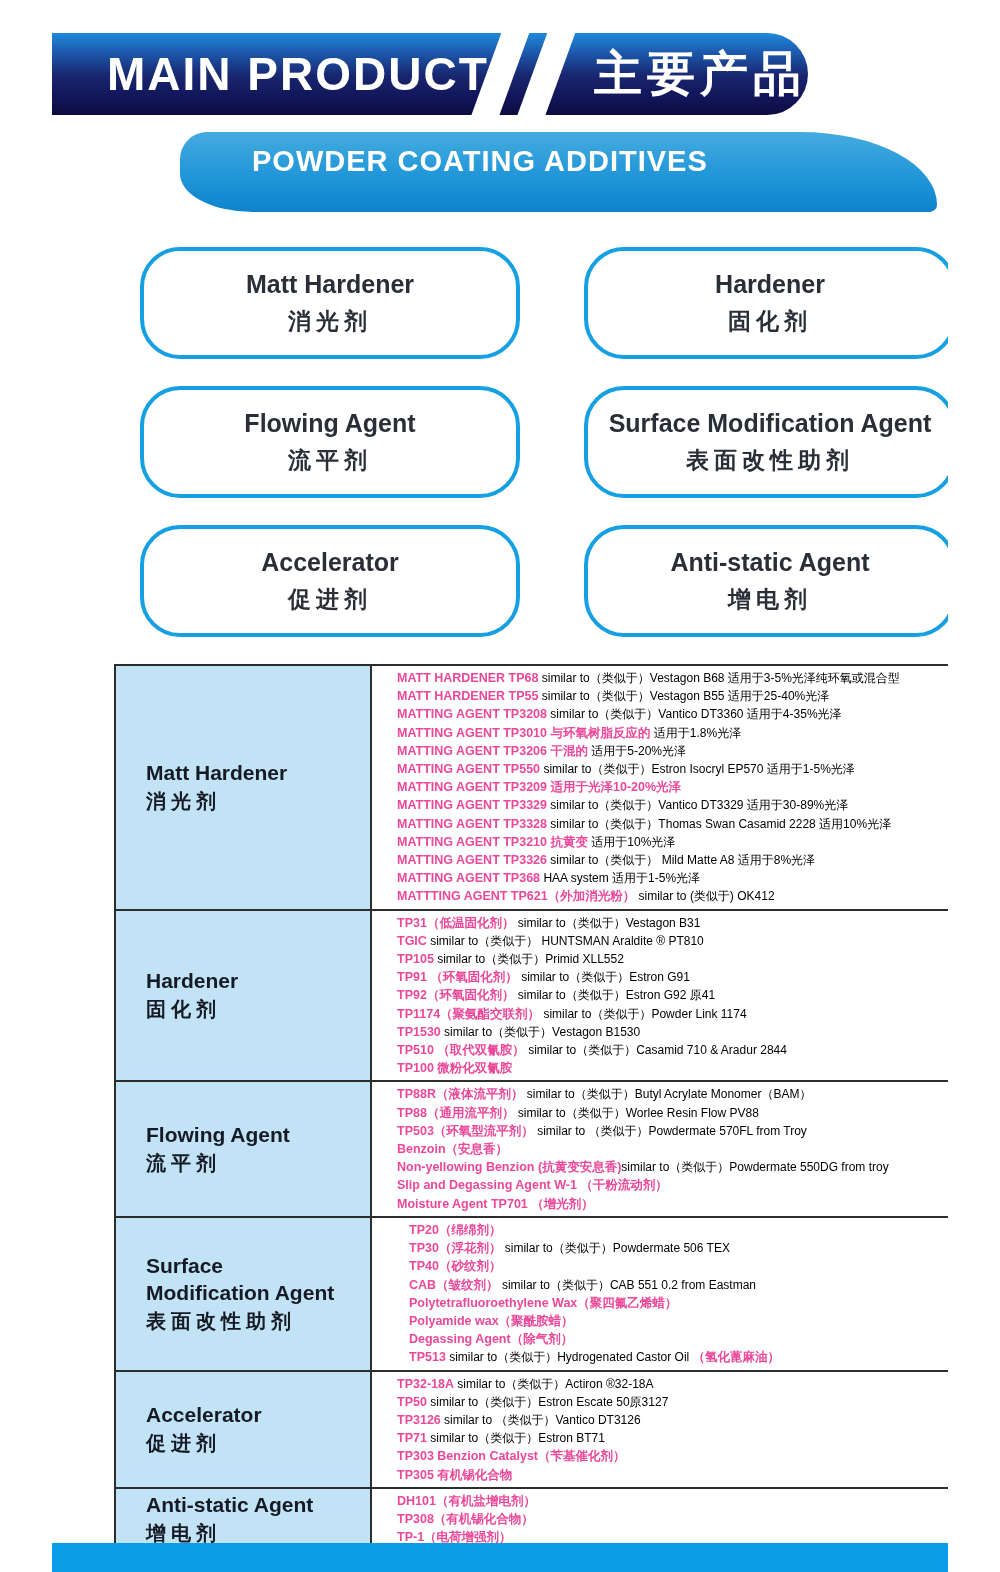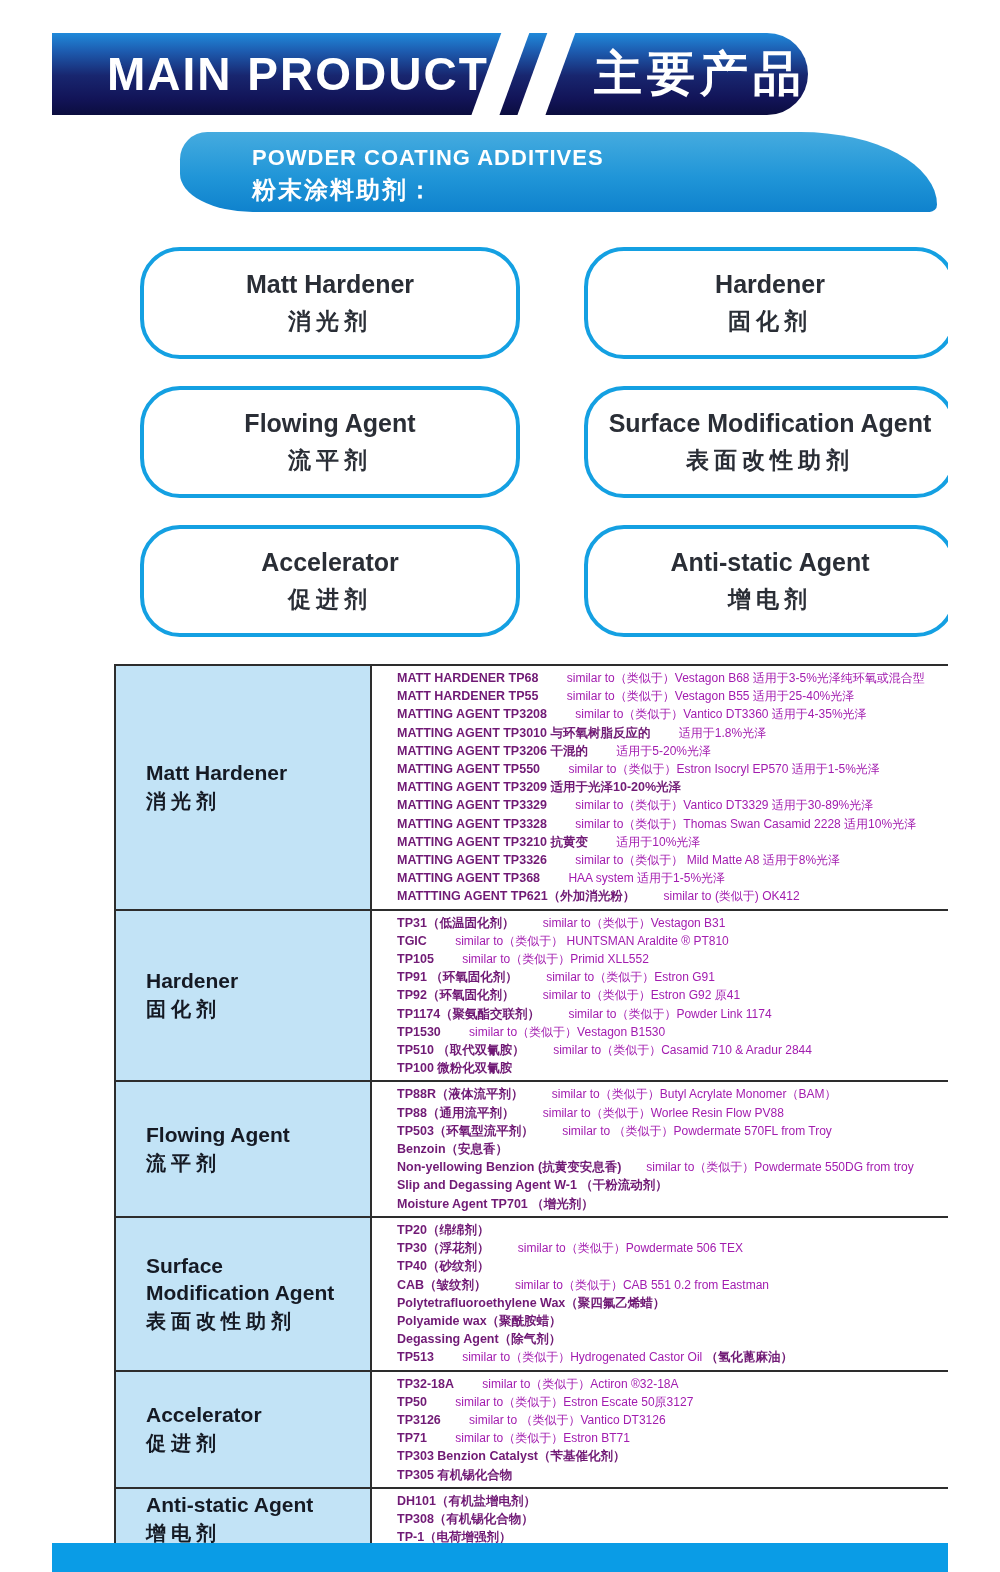--- a/index.html
+++ b/index.html
@@ -31,21 +31,21 @@
     color:#ffffff; font-weight:bold; font-size:48px; letter-spacing:5px; white-space:nowrap;
   }
 
   
   .subtitle-banner {
     position:absolute; left:128px; top:132px; width:757px; height:80px;
     border-radius:30px 150px 8px 80px / 30px 80px 8px 42px;
     background:linear-gradient(180deg,#45abdf 0%, #2196d8 55%, #0f82cd 100%);
     color:#ffffff;
   }
-  .subtitle-en { margin:13px 0 0 72px; font-size:22px; font-weight:bold; letter-spacing:1px; }
+  .subtitle-en { margin:13px 0 0 72px; font-size:29px; font-weight:bold; letter-spacing:1px; }
   .subtitle-zh { margin:3px 0 0 72px; font-size:24px; font-weight:bold; letter-spacing:2px; }
 
   
   .cards {
     position:absolute; left:88px; top:247px;
     display:grid; grid-template-columns:380px 372px; column-gap:64px; row-gap:27px;
   }
   .card {
     height:112px; background:#ffffff; border:4px solid #14a0e2; border-radius:40px;
     display:flex; flex-direction:column; align-items:center; justify-content:center; gap:7px;
@@ -68,47 +68,46 @@
   }
   .cat-en { font-size:21px; font-weight:bold; line-height:27px; max-width:195px; }
   .cat-zh { font-size:20px; font-weight:bold; letter-spacing:5px; line-height:30px; }
   .rows-cell {
     flex:1 1 auto; padding:3px 6px 3px 25px;
     display:flex; flex-direction:column; justify-content:center;
   }
   .section:nth-child(1) .rows-cell { min-height:234px; }
   .section:nth-child(2) .rows-cell { min-height:162px; }
   .section:nth-child(3) .rows-cell { min-height:126px; }
-  .section:nth-child(4) .rows-cell { min-height:143px; }
+  .section:nth-child(4) .rows-cell { min-height:143px;margin-left:12px; }
   .section:nth-child(5) .rows-cell { min-height:109px; }
   .section:nth-child(6) .rows-cell { min-height:60px;justify-content:center; }
   .prow { font-size:12px; line-height:18.2px; color:#1c1c1c; white-space:nowrap; }
-  .prow .b { font-weight:bold; font-size:12.5px; color:#701a75; }
-  .prow .r { font-weight:normal; color:#a21caf;padding-left:25px; }
+  .prow .b { font-weight:bold; font-size:12.5px; color:#ec4899; }
+  .prow .r { font-weight:normal; color:#000000; }
 
   
   .bottom-bar {
     position:absolute; left:0; top:1543px; width:1000px; height:29px; background:#0a9ce6;
   }
 </style>
 </head>
 <body>
 
 <div class="page">
 
   <div class="main-banner">
     <div class="banner-en">MAIN PRODUCT</div>
     <div class="banner-zh">主要产品</div>
     <div class="slash-gap g1"></div>
     <div class="slash-gap g2"></div>
   </div>
 
   <div class="subtitle-banner">
     <div class="subtitle-en">POWDER COATING ADDITIVES</div>
-    <div class="subtitle-zh">粉末涂料助剂：</div>
   </div>
 
   <div class="cards" id="cards">
       <div class="card">
         <div class="card-en">Matt Hardener</div>
         <div class="card-zh">消光剂</div>
       </div>
       <div class="card">
         <div class="card-en">Hardener</div>
         <div class="card-zh">固化剂</div>

